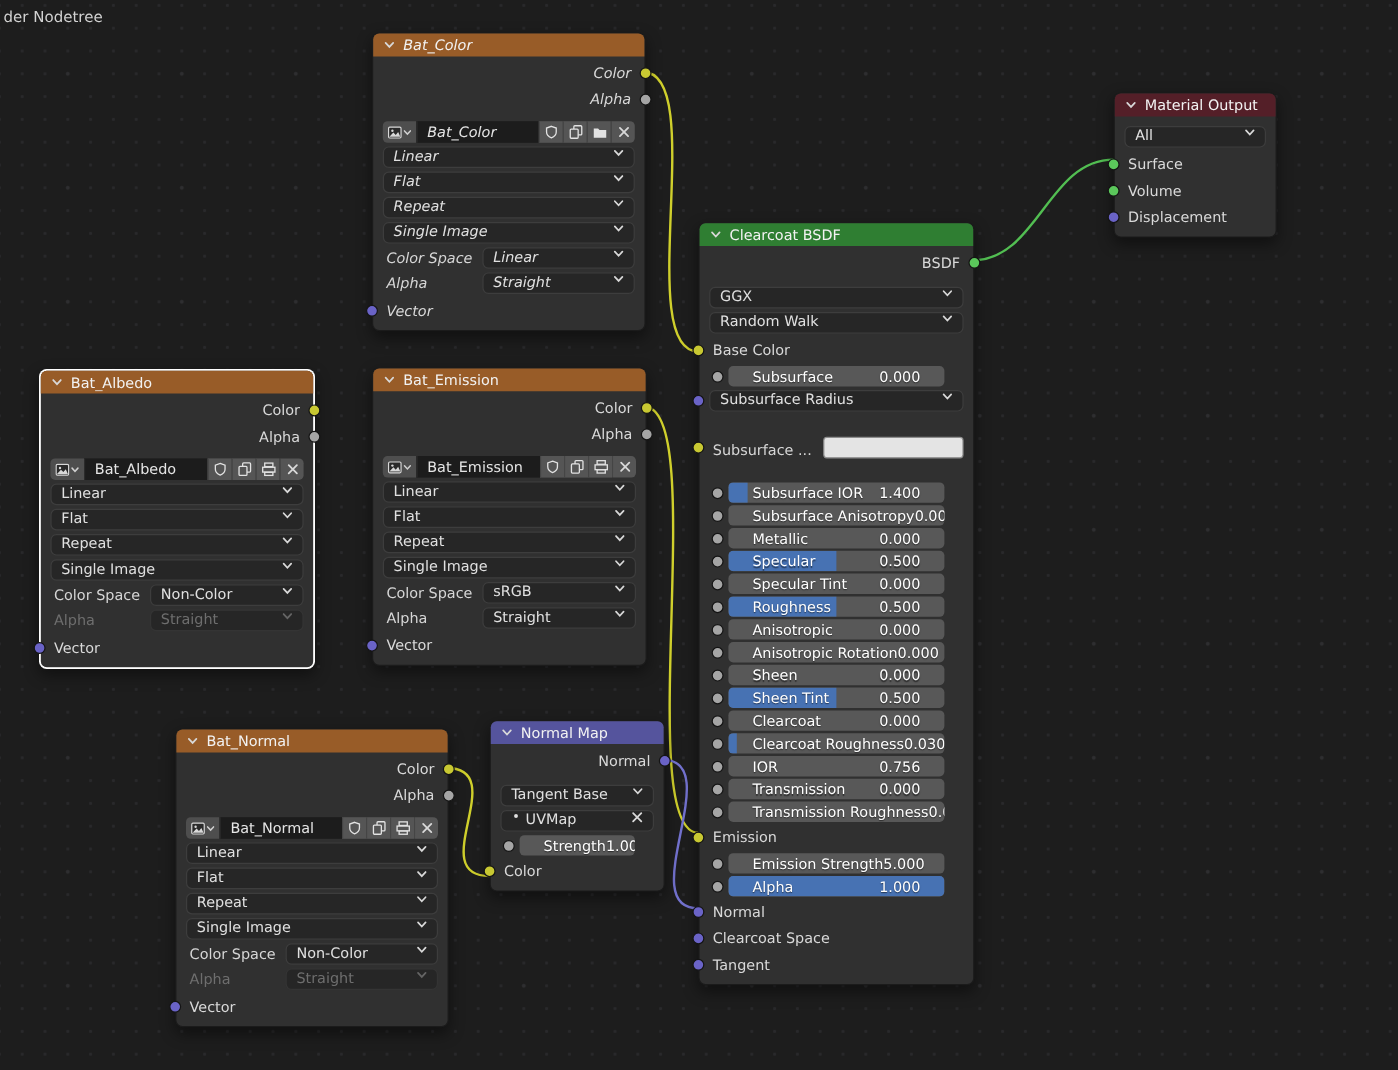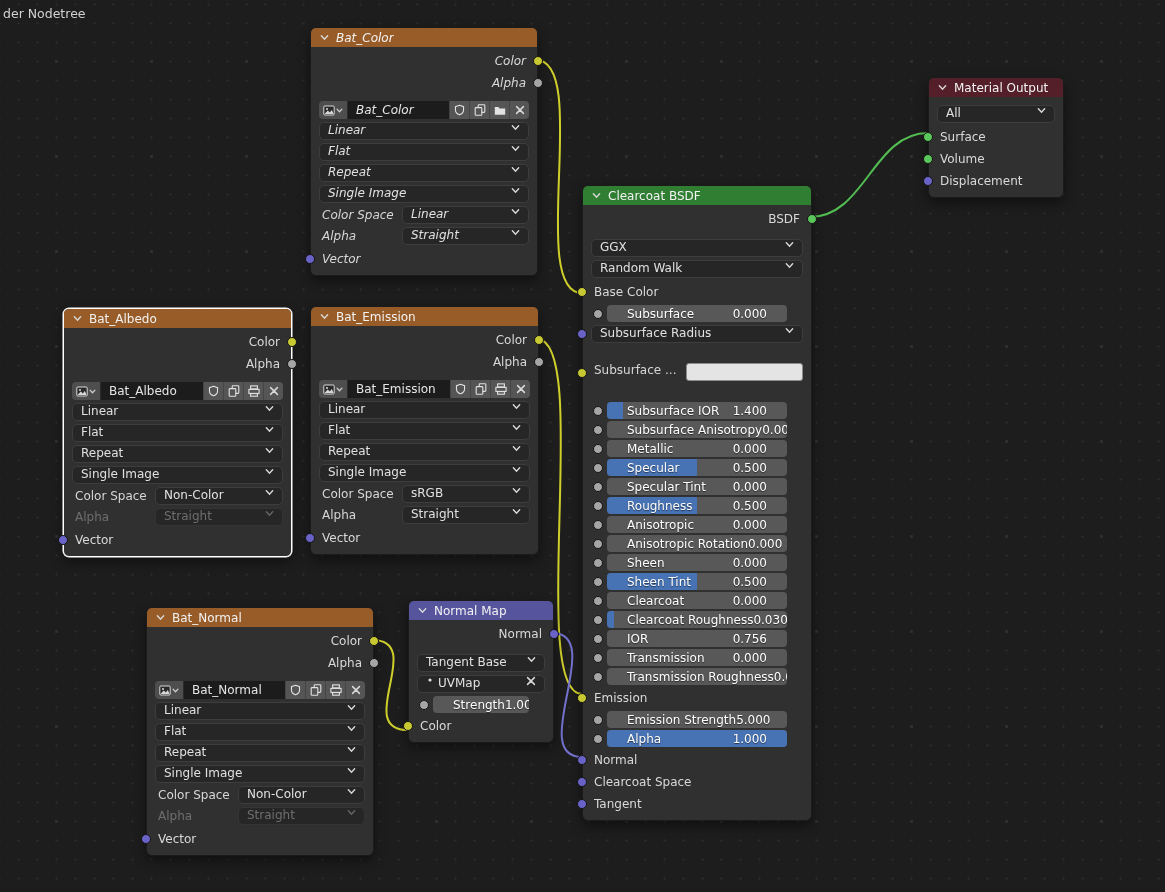--- a/index.html
+++ b/index.html
@@ -9,21 +9,21 @@
     background-image:
       radial-gradient(circle,#2e2e30 1.4px,transparent 1.8px),
       radial-gradient(circle,#29292b 1.1px,transparent 1.4px);
     background-size:95px 95px,19px 19px;
     background-position:9px 14px,9px 14px;}
   #breadcrumb{position:absolute;left:3px;top:6px;font-size:12.5px;color:#d2d2d2;z-index:5;}
   #wires{position:absolute;left:0;top:0;width:1165px;height:892px;z-index:1;}
   #nodes{position:absolute;left:0;top:0;z-index:2;}
   .node{position:absolute;background:#303030;border:1px solid #1b1b1b;border-radius:6px;
     box-shadow:0 5px 12px rgba(0,0,0,.45);font-size:12px;color:#d6d6d6;}
-  .node.selected{border-color:#ffffff;box-shadow:0 0 0 .5px #fff,0 5px 12px rgba(0,0,0,.45);margin-left:30px;}
+  .node.selected{border-color:#ffffff;box-shadow:0 0 0 .5px #fff,0 5px 12px rgba(0,0,0,.45);}
   .node-header{height:19px;border-radius:5px 5px 0 0;display:flex;align-items:center;
     padding:0 9px;gap:7px;color:#f2f2f2;}
   .node-title{white-space:nowrap;overflow:hidden;}
   .node-body{padding:3px 8px 5px 8px;}
   .row{position:relative;height:22px;display:flex;align-items:center;color:#d9d9d9;}
   .row.out{justify-content:flex-end;padding-right:3px;}
   .row.in{padding-left:3px;}
   .socket{position:absolute;width:10px;height:10px;border-radius:50%;
     border:1px solid #141414;top:50%;transform:translateY(-50%);box-sizing:border-box;z-index:3;}
   .socket.sl{left:-14px;}
@@ -45,21 +45,21 @@
     color:#e5e5e5;border-left:1px solid #2b2b2b;white-space:nowrap;overflow:hidden;}
   .ibtn{width:19px;background:#555555;display:flex;align-items:center;justify-content:center;
     border-left:1px solid #454545;}
   .ibtn:last-child{border-radius:0 4px 4px 0;}
   .srow{position:relative;margin:2px 16px;}
   .wslider{height:17px;background:#585858;border-radius:4px;position:relative;overflow:hidden;
     display:flex;align-items:center;justify-content:space-between;padding:0 20px;
     color:#ffffff;text-shadow:0 1px 1px rgba(0,0,0,.55);box-sizing:border-box;}
   .wslider .fill{position:absolute;left:0;top:0;bottom:0;background:#4772b3;}
   .wslider span{position:relative;z-index:1;white-space:nowrap;}
-  .cfield{display:flex;align-items:flex-start;position:relative;margin:20px 0;height:19px;}
+  .cfield{display:flex;align-items:flex-end;position:relative;margin:20px 0;height:19px;}
   .cfield .plabel{flex:0 0 92px;padding-left:3px;white-space:nowrap;overflow:hidden;}
   .swatch{flex:1;height:16px;background:#e4e4e4;border:1px solid #8d8d8d;border-radius:3px;}
   .uv .val{padding-left:4px;}
   .gap{width:100%;}
   svg{display:block;}
 </style>
 </head>
 <body>
 
 <div id="canvas">

